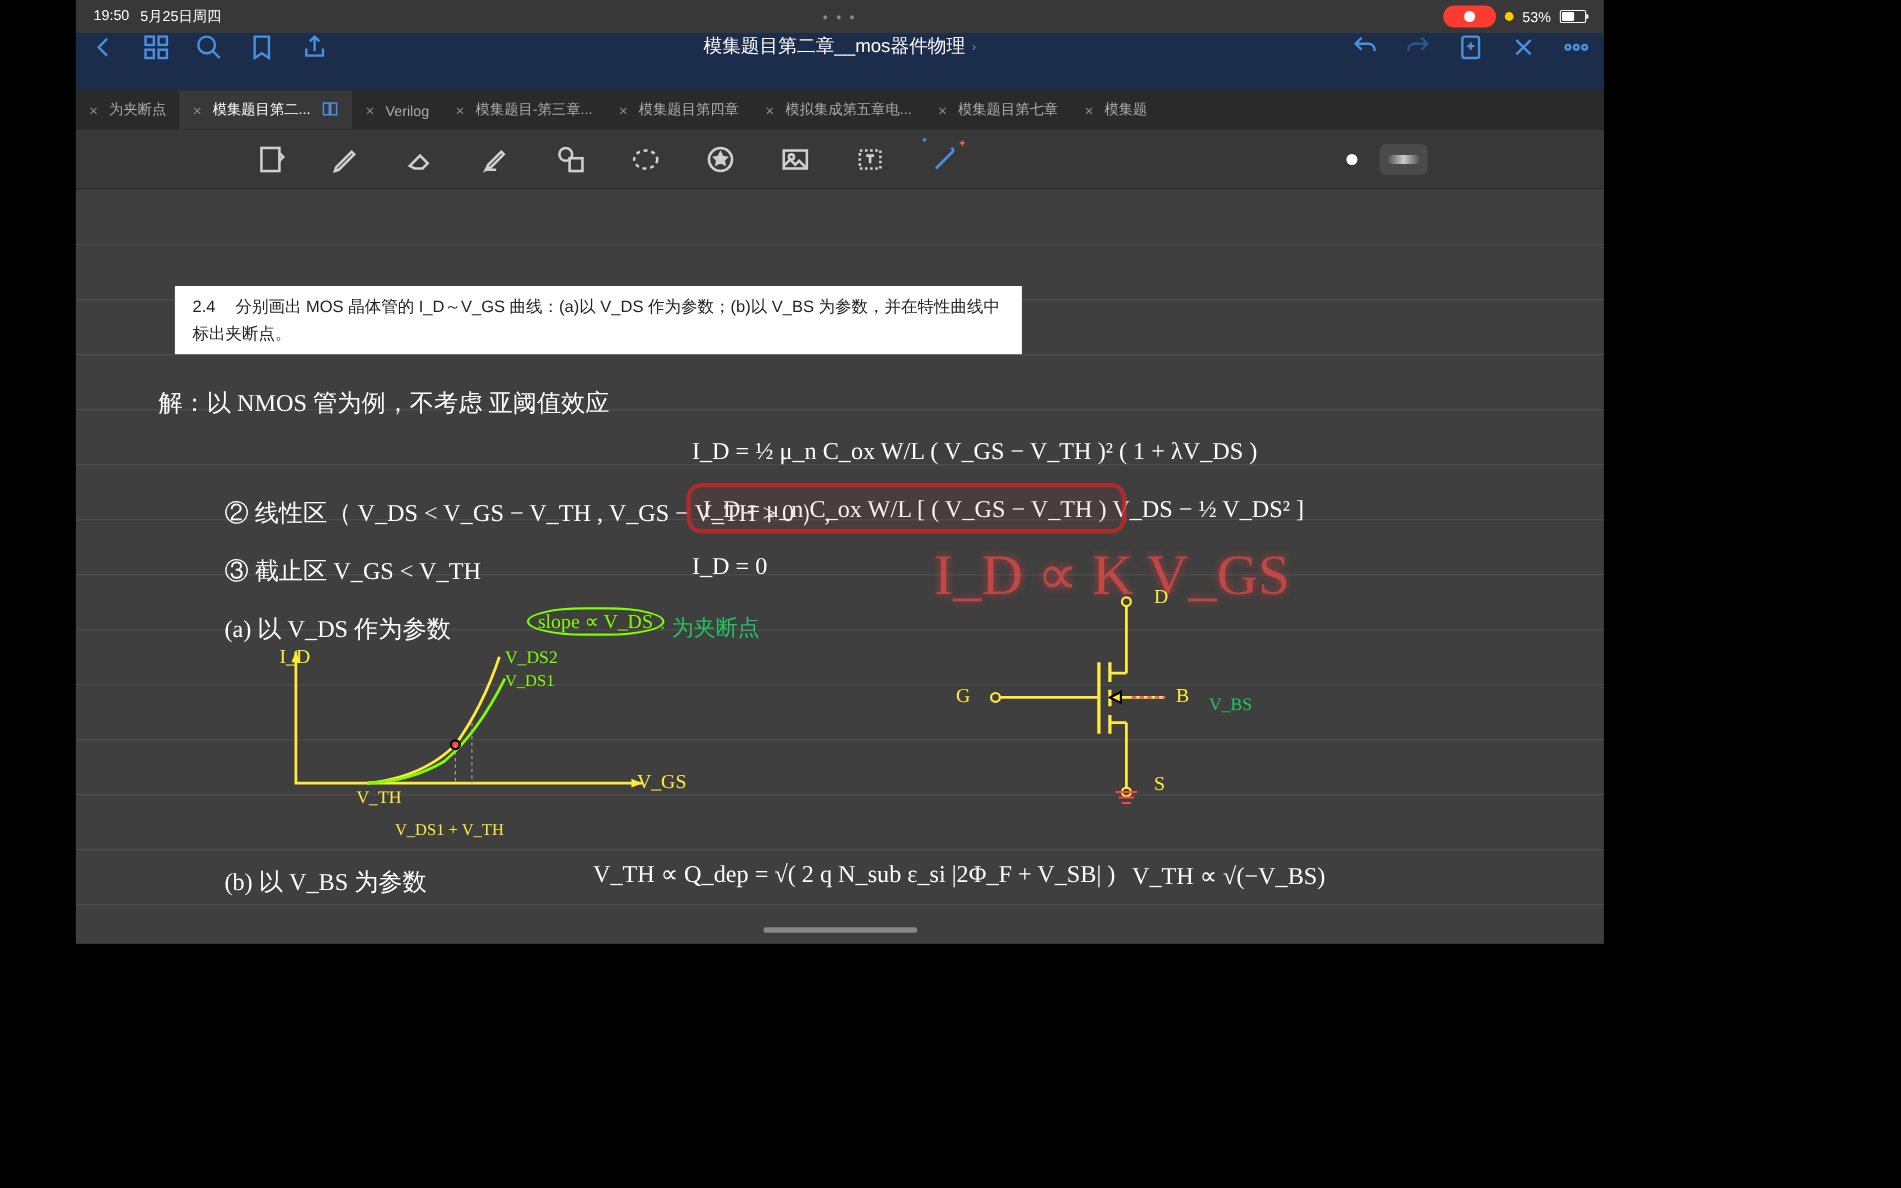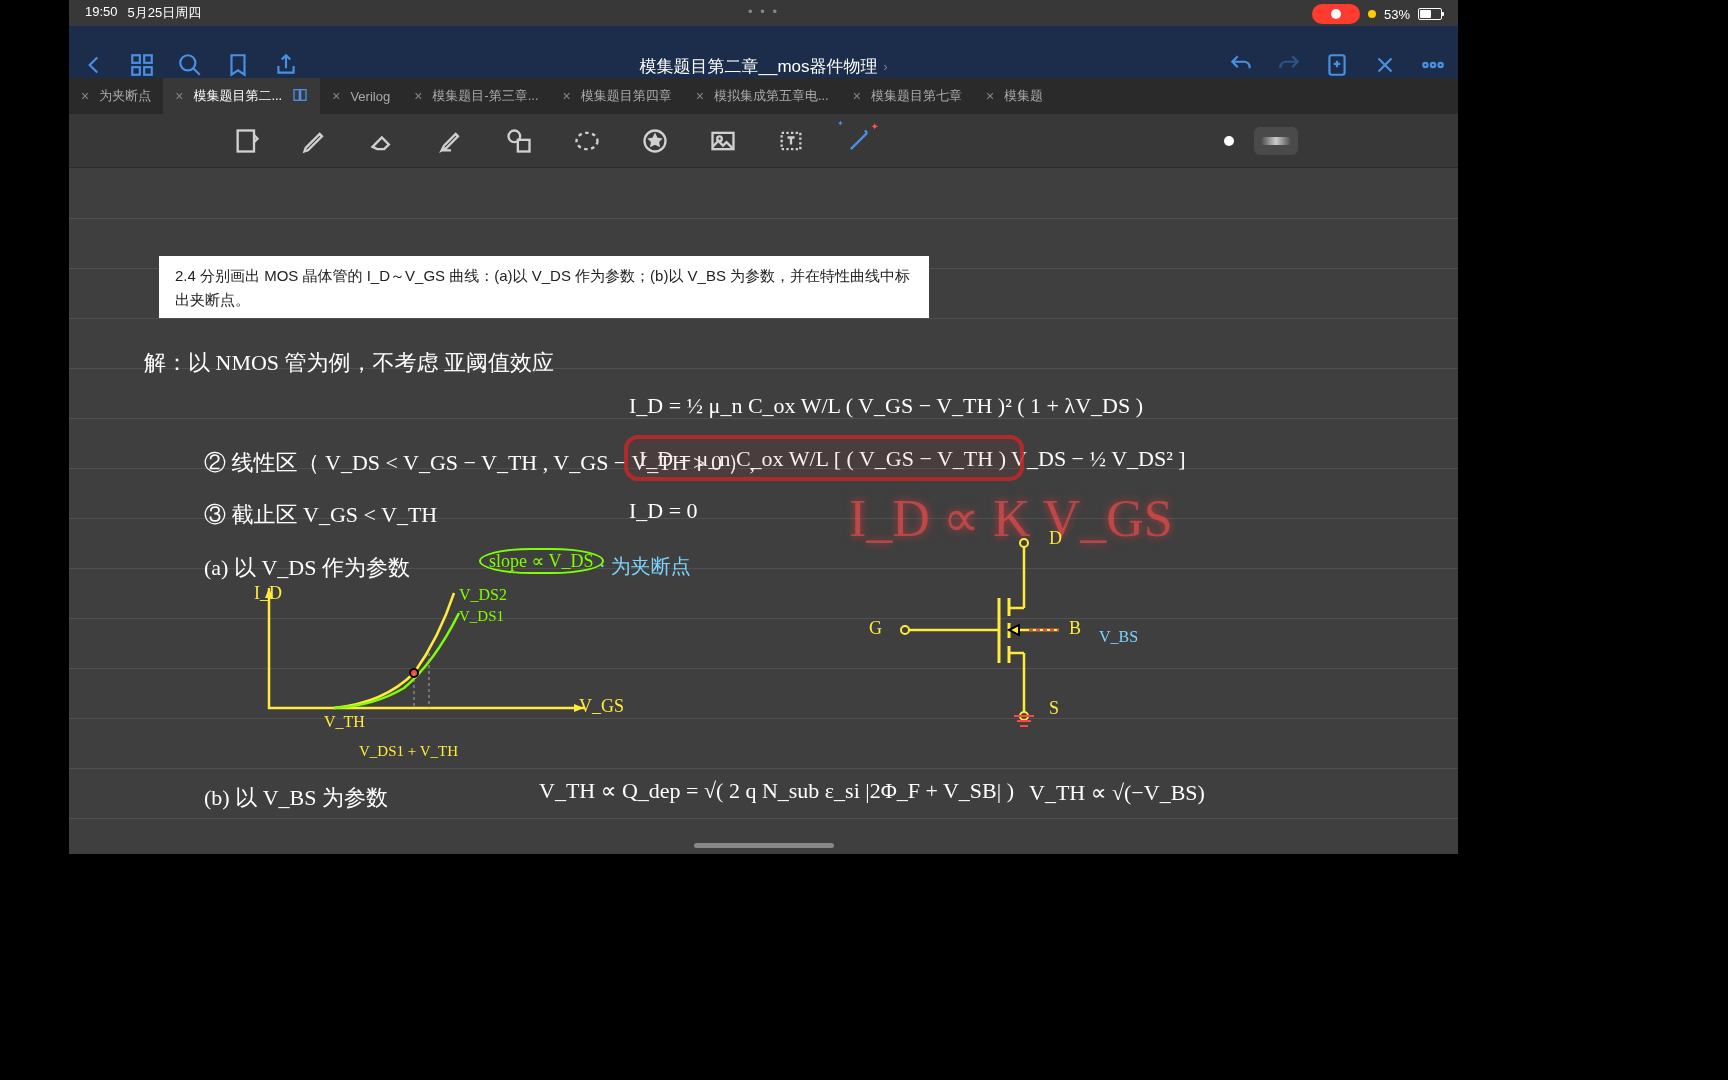--- a/index.html
+++ b/index.html
@@ -1,28 +1,28 @@
 <!DOCTYPE html>
 <html><head>
 <meta charset="utf-8">
 <style>
 *{margin:0;padding:0;box-sizing:border-box;user-select:none}
 html,body{width:1728px;height:1080px;background:#000;overflow:hidden;font-family:-apple-system,sans-serif}
 .frame{position:absolute;left:69px;top:0;width:1389px;height:854px;background:#383838}
-.status-bar{height:26px;display:flex;padding:4px 16px;color:#fff;font-size:13px;position:relative}
+.status-bar{height:26px;display:flex;align-items:center;padding:15px 16px;color:#fff;font-size:13px;position:relative}
 .status-left{display:flex;gap:10px}
 .status-center{position:absolute;left:50%;transform:translateX(-50%);color:#888;letter-spacing:2px}
 .status-right{position:absolute;right:16px;display:flex;align-items:center;gap:8px}
 .rec-pill{background:#ff3b30;width:48px;height:20px;border-radius:10px;display:flex;align-items:center;justify-content:center}
 .rec-dot{width:10px;height:10px;background:#fff;border-radius:50%}
 .batt-dot{width:8px;height:8px;background:#ffcc00;border-radius:50%}
 .batt-icon{width:24px;height:12px;border:1px solid #fff;border-radius:2px;position:relative}
 .batt-icon::after{content:'';position:absolute;right:-3px;top:3px;width:2px;height:4px;background:#fff;border-radius:0 1px 1px 0}
 .batt-fill{position:absolute;left:1px;top:1px;height:8px;width:11px;background:#fff;border-radius:1px}
-.nav-bar{height:52px;background:#1b2d4a;display:flex;align-items:flex-end;padding:0 12px;position:relative}
+.nav-bar{height:52px;background:#1b2d4a;display:flex;align-items:flex-start;padding:0 12px;position:relative}
 .nav-left{display:flex;gap:22px;align-items:center}
 .nav-icon{width:26px;height:26px;color:#4a90e2;display:flex;align-items:center;justify-content:center;cursor:pointer}
 .nav-title{position:absolute;left:50%;transform:translateX(-50%);color:#fff;font-size:17px;display:flex;align-items:center;gap:6px}
 .nav-right{position:absolute;right:12px;display:flex;gap:22px;align-items:center}
 .tab-bar{height:36px;background:#2a2a2a;display:flex;align-items:center;overflow:hidden}
 .tab{display:flex;align-items:center;gap:10px;padding:0 12px;height:100%;color:#aaa;font-size:13px;white-space:nowrap;cursor:pointer}
 .tab.active{background:#383838;color:#fff}
 .tab-close{color:#888;font-size:14px;cursor:pointer}
 .tab-icon{color:#4a90e2}
 .tool-bar{height:54px;background:#383838;display:flex;align-items:center;padding:0 160px;gap:32px;border-bottom:1px solid #2a2a2a}
@@ -32,21 +32,21 @@
 .tool-right{margin-left:auto;display:flex;gap:20px;align-items:center}
 .color-dot{width:10px;height:10px;background:#fff;border-radius:50%}
 .stroke-preview{width:44px;height:28px;background:#4a4a4a;border-radius:6px;display:flex;align-items:center;justify-content:center}
 .stroke-line{width:30px;height:8px;border-radius:4px;background:linear-gradient(to right,transparent,#ccc,transparent)}
 .canvas{position:relative;height:686px;background:#3f3f3f;overflow:hidden}
 .ruled-line{position:absolute;left:0;right:0;height:1px;background:#505050}
 .problem-box{position:absolute;left:90px;top:88px;width:770px;height:62px;background:#fff;padding:8px 16px;font-size:15px;color:#222;line-height:1.6}
 .hw-text{position:absolute;font-family:Liberation Serif, serif;color:#fff;font-size:22px;white-space:nowrap}
 .hw-green{color:#7fff00}
 .hw-yellow{color:#ffeb3b}
-.hw-red{color:#7dd3fc}
+.hw-red{color:#22c55e}
 .red-box{position:absolute;border:4px solid rgba(200,40,40,0.8);border-radius:14px;background:rgba(200,40,40,0.08)}
 .red-glow{position:absolute;color:rgba(255,80,80,0.55);font-family:'Segoe Script',cursive;font-size:52px;text-shadow:0 0 8px rgba(255,60,60,0.6)}
 .home-bar{position:absolute;bottom:6px;left:50%;transform:translateX(-50%);width:140px;height:5px;background:#888;border-radius:3px}
 svg{stroke:currentColor;fill:none;stroke-width:2}
 </style>
 </head>
 <body>
 
 <div class="frame">
 
@@ -251,21 +251,21 @@
       <div class="ruled-line" style="top:300px"></div>
     <div class="ruled-line" style="top:350px"></div>
       <div class="ruled-line" style="top:400px"></div>
     <div class="ruled-line" style="top:450px"></div>
       <div class="ruled-line" style="top:500px"></div>
     <div class="ruled-line" style="top:550px"></div>
       <div class="ruled-line" style="top:600px"></div>
     <div class="ruled-line" style="top:650px"></div>
 
     <div class="problem-box">
-      <span style="display:inline-block">2.4</span>
+      <span style="margin-right:14px;display:inline-block">2.4</span>
       <span>分别画出 MOS 晶体管的 I_D～V_GS 曲线：(a)以 V_DS 作为参数；(b)以 V_BS 为参数，并在特性曲线中标出夹断点。</span>
     </div>
 
     <div class="hw-text" style="left:75px;top:180px">解：以 NMOS 管为例，不考虑 亚阈值效应</div>
     <div class="hw-text" style="left:560px;top:225px">I_D = ½ μ_n C_ox W/L ( V_GS − V_TH )²   ( 1 + λV_DS )</div>
     <div class="hw-text" style="left:135px;top:280px">② 线性区（ V_DS &lt; V_GS − V_TH ,  V_GS − V_TH &gt; 0 ）,</div>
     <div class="hw-text" style="left:570px;top:278px">I_D =  μ_n C_ox W/L [ ( V_GS − V_TH ) V_DS − ½ V_DS² ]</div>
     <div class="red-box" style="left:555px;top:267px;width:400px;height:46px"></div>
     <div class="hw-text" style="left:135px;top:332px">③ 截止区   V_GS &lt; V_TH</div>
     <div class="hw-text" style="left:560px;top:330px">I_D  =   0</div>

